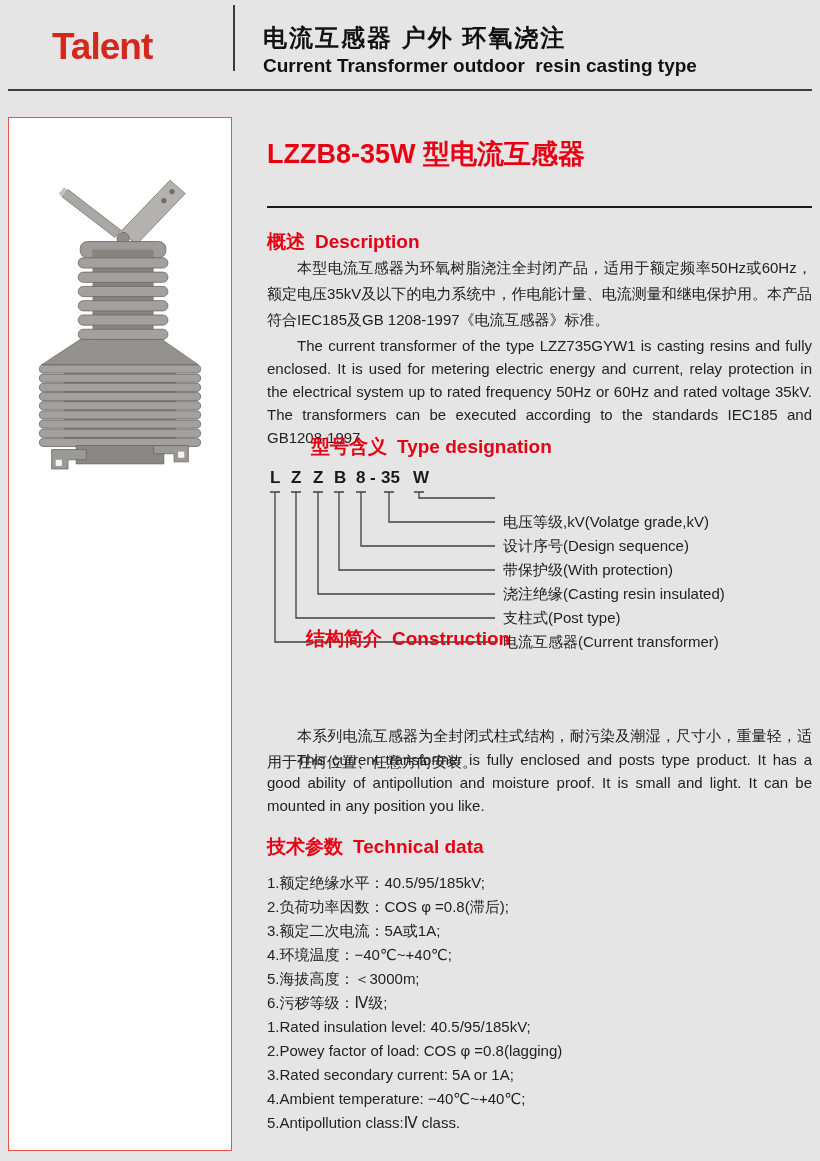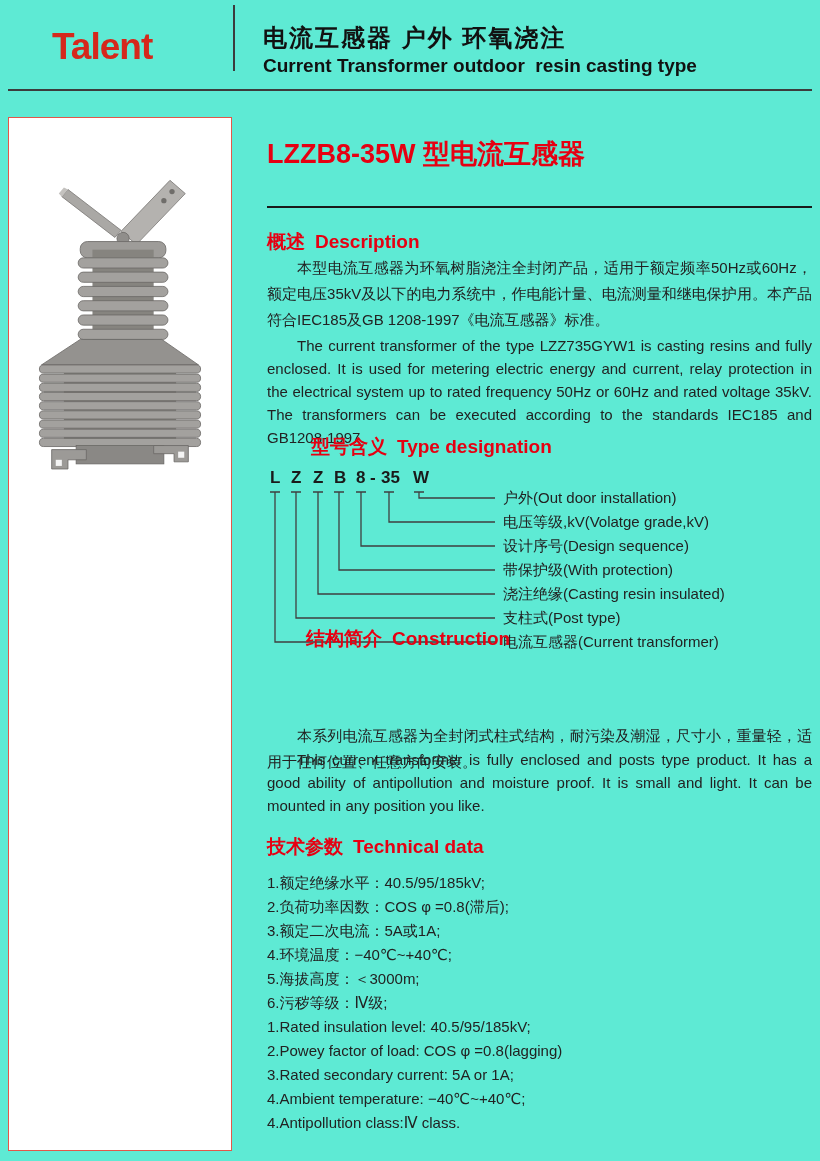--- a/index.html
+++ b/index.html
@@ -1,19 +1,19 @@
 <!DOCTYPE html>
 <html><head>
 <meta charset="utf-8">
 <style>
   * { margin:0; padding:0; box-sizing:border-box; }
   body { background:#888; font-family:"Liberation Sans","DejaVu Sans",sans-serif; }
   .page {
     position:relative; width:820px; height:1161px; margin:0 auto;
-    background:#5eead4; overflow:hidden; color:#222;
+    background:#e5e5e5; overflow:hidden; color:#222;
   }
   
   .logo { position:absolute; left:52px; top:26px; font-size:37px; font-weight:800;
           letter-spacing:-1px; color:#d5281c; }
   .hdr-divider { position:absolute; left:233px; top:5px; width:2px; height:66px; background:#3c3c3c; }
   .hdr-title-zh { position:absolute; left:263px; top:22px; font-size:24px; font-weight:bold;
                   color:#111; letter-spacing:2px; white-space:pre-wrap; }
   .hdr-title-en { position:absolute; left:263px; top:55px; font-size:19px; font-weight:bold;
                   color:#111; white-space:pre-wrap; }
   .hdr-rule { position:absolute; left:8px; top:89px; width:804px; height:2px; background:#3c3c3c; }
@@ -137,21 +137,20 @@
           <path d="M147 24 H157 M152 24 V30  H228"></path>
           <path d="M117 24 H127 M122 24 V54  H228"></path>
           <path d="M89 24  H99  M94 24  V78  H228"></path>
           <path d="M67 24  H77  M72 24  V102 H228"></path>
           <path d="M46 24  H56  M51 24  V126 H228"></path>
           <path d="M24 24  H34  M29 24  V150 H228"></path>
           <path d="M3 24   H13  M8 24   V174 H228"></path>
         </g>
       </svg>
 
-      <div class="diag-label" style="top:20px">户外(Out door installation)</div>
       <div class="diag-label" style="top:44px">电压等级,kV(Volatge grade,kV)</div>
       <div class="diag-label" style="top:68px">设计序号(Design sequence)</div>
       <div class="diag-label" style="top:92px">带保护级(With protection)</div>
       <div class="diag-label" style="top:116px">浇注绝缘(Casting resin insulated)</div>
       <div class="diag-label" style="top:140px">支柱式(Post type)</div>
       <div class="diag-label" style="top:164px">电流互感器(Current transformer)</div>
     </div>
 
     <div class="sec-h" id="constr-h">
       <span class="zh">结构简介</span><span class="en">Construction</span>
@@ -166,17 +165,17 @@
       <li>1.额定绝缘水平：40.5/95/185kV;</li>
       <li>2.负荷功率因数：COS φ =0.8(滞后);</li>
       <li>3.额定二次电流：5A或1A;</li>
       <li>4.环境温度：−40℃~+40℃;</li>
       <li>5.海拔高度：＜3000m;</li>
       <li>6.污秽等级：Ⅳ级;</li>
       <li>1.Rated insulation level: 40.5/95/185kV;</li>
       <li>2.Powey factor of load: COS φ =0.8(lagging)</li>
       <li>3.Rated secondary current: 5A or 1A;</li>
       <li>4.Ambient temperature: −40℃~+40℃;</li>
-      <li>4.Antipollution class:Ⅳ class.</li>
+      <li>5.Antipollution class:Ⅳ class.</li>
     </ul>
 
   </div>
 </div>
 
 </body></html>

